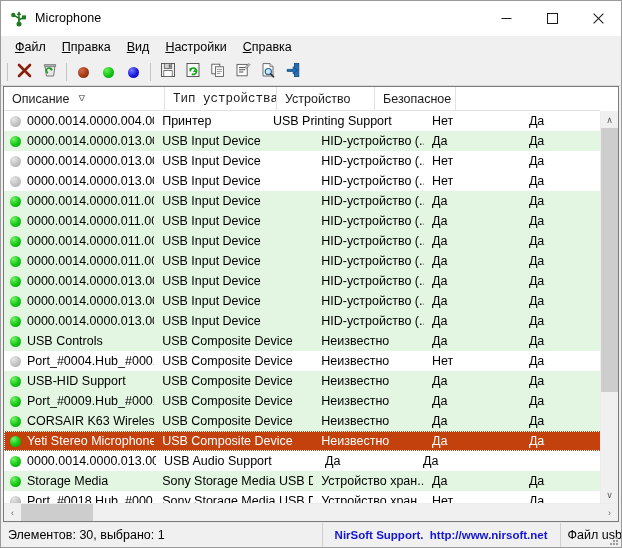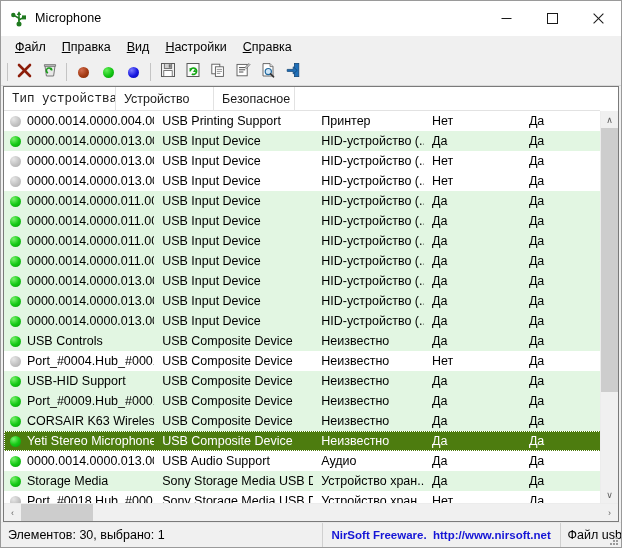--- a/index.html
+++ b/index.html
@@ -187,24 +187,23 @@
     display: flex;
     height: 20px;
     align-items: center;
     box-sizing: border-box;
     white-space: nowrap;
     cursor: default;
   }
   .row.green { background: #e2f6e2; }
   .row.plain { background: #ffffff; }
   .row.sel {
-    background: #4d7c0f;
+    background: #c2410c;
     outline: 1px dotted #ffffff;
     outline-offset: -1px;
-    justify-content: flex-end;
   }
   .row.sel .cell { color: #ffffff; }
   .cell {
     font-size: 12.5px;
     color: #000000;
     padding-left: 8px;
     box-sizing: border-box;
     overflow: hidden;
     text-overflow: clip;
     white-space: nowrap;
@@ -464,41 +463,45 @@
           <rect x="9.4" y="1.4" width="4.4" height="13.2" fill="#1f6fb8" stroke="#15497a" stroke-width="0.8"></rect>
           <path d="M8.2 4.8 L8.2 7.4 L2.2 7.4 L2.2 9.4 L8.2 9.4 L8.2 12 L12.2 8.4 Z" fill="#1f6fb8" stroke="#15497a" stroke-width="0.8"></path>
         </svg>
       </span>
     </div>
   </div>
 
   <div class="listwrap">
 
     <div class="headerrow" id="hdr">
+        <div class="hcell" style="width: 161px;">
+          <span>Описание</span>
+          <span class="sortmark">∇</span>
+        </div>
         <div class="hcell" style="width: 112px; font-family: Liberation Mono, monospace;">
           <span>Тип устройства</span>
         </div>
         <div class="hcell" style="width: 98px;">
           <span>Устройство</span>
         </div>
         <div class="hcell" style="width: 81px;">
           <span>Безопасное ...</span>
         </div>
         <div class="hcorner"></div>
       </div>
 
     <div class="rowsarea">
       <div class="rowsinner" id="rows">
           <div class="row plain">
             <div class="cell c0" style="width: 152px;">
               <span class="led off"></span>
               <span>0000.0014.0000.004.00...</span>
             </div>
+            <div class="cell c2" style="width: 112px;">Принтер</div>
             <div class="cell c1" style="width: 161px;">USB Printing Support</div>
-            <div class="cell c2" style="width: 112px;">Принтер</div>
             <div class="cell c3" style="width: 98px;">Нет</div>
             <div class="cell c4" style="width: 81px;">Да</div>
           </div>
           <div class="row green">
             <div class="cell c0" style="width: 152px;">
               <span class="led on"></span>
               <span>0000.0014.0000.013.00...</span>
             </div>
             <div class="cell c1" style="width: 161px;">USB Input Device</div>
             <div class="cell c2" style="width: 112px;">HID-устройство (...</div>
@@ -654,21 +657,20 @@
             <div class="cell c2" style="width: 112px;">Неизвестно</div>
             <div class="cell c3" style="width: 98px;">Да</div>
             <div class="cell c4" style="width: 81px;">Да</div>
           </div>
           <div class="row plain">
             <div class="cell c0" style="width: 152px;">
               <span class="led on"></span>
               <span>0000.0014.0000.013.00...</span>
             </div>
             <div class="cell c1" style="width: 161px;">USB Audio Support</div>
-            <div class="cell c2" style="width: 112px;">Аудио</div>
             <div class="cell c3" style="width: 98px;">Да</div>
             <div class="cell c4" style="width: 81px;">Да</div>
           </div>
           <div class="row green">
             <div class="cell c0" style="width: 152px;">
               <span class="led on"></span>
               <span>Storage Media</span>
             </div>
             <div class="cell c1" style="width: 161px;">Sony Storage Media USB D...</div>
             <div class="cell c2" style="width: 112px;">Устройство хран...</div>
@@ -701,21 +703,21 @@
       <div class="hs-track">
         <div class="hs-thumb" style="left:0; width:72px;"></div>
       </div>
       <div class="hs-arrow">›</div>
     </div>
   </div>
 
   <div class="statusbar">
     <div class="sb-pane" style="width:327px;">Элементов: 30, выбрано: 1</div>
     <div class="sb-pane sb-link" style="width:242px; justify-content:center; padding-left:0;">
-      <span>NirSoft Freeware.</span>&nbsp;&nbsp;<span>http://www.nirsoft.net</span>
+      <span>NirSoft Support.</span>&nbsp;&nbsp;<span>http://www.nirsoft.net</span>
     </div>
     <div class="sb-pane" style="flex:1 1 auto; border-right:none;">Файл usb</div>
     <div class="sb-grip">
       <svg width="12" height="12" viewBox="0 0 12 12">
         <g fill="#9a9a9a">
           <rect x="9" y="2" width="2" height="2"></rect>
           <rect x="6" y="5" width="2" height="2"></rect>
             <rect x="9" y="5" width="2" height="2"></rect>
           <rect x="3" y="8" width="2" height="2"></rect>
             <rect x="6" y="8" width="2" height="2"></rect>

